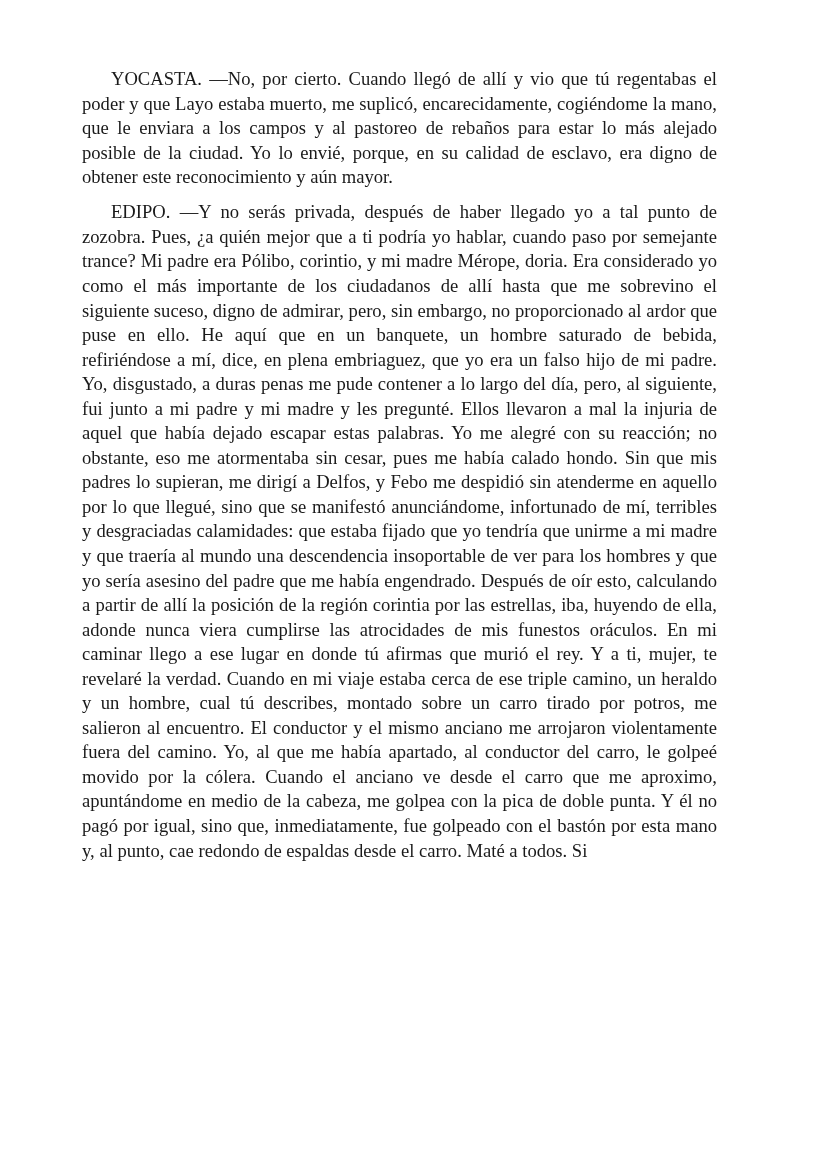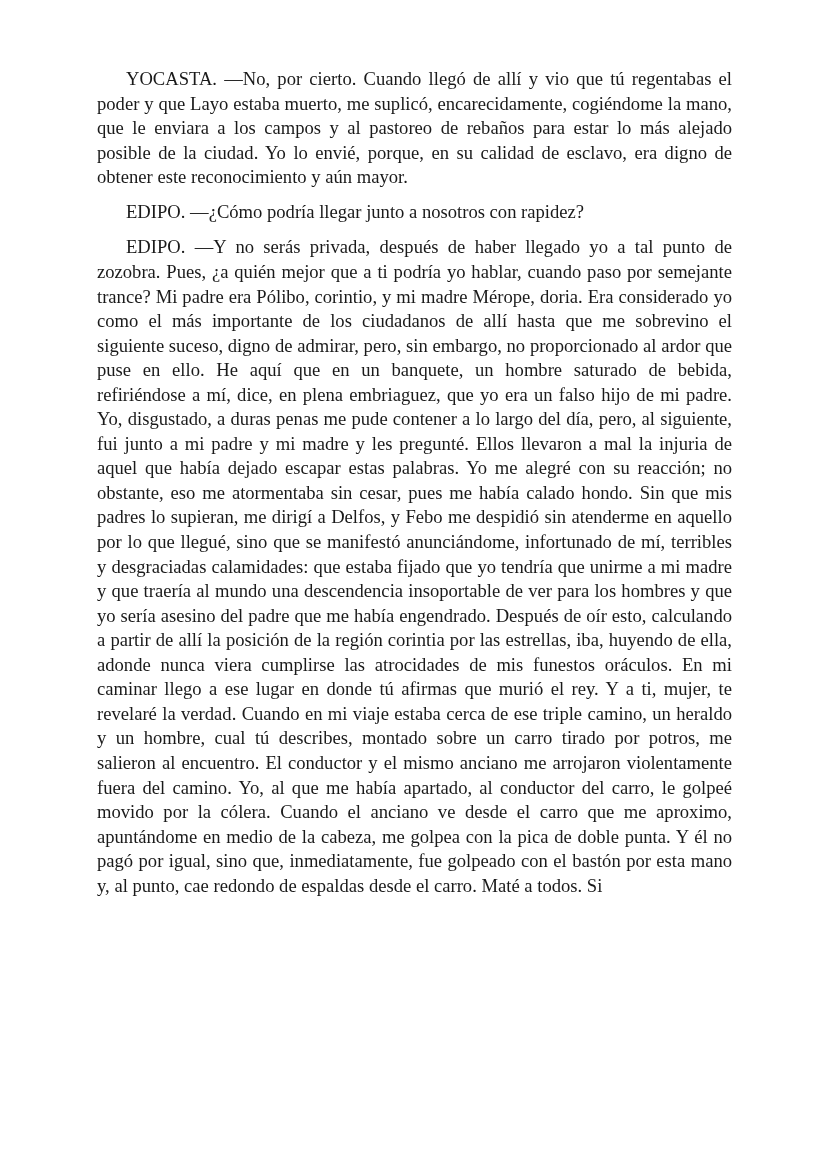--- a/index.html
+++ b/index.html
@@ -8,21 +8,21 @@
     background: #ffffff;
   }
   body {
     width: 828px;
     height: 1171px;
     overflow: hidden;
     position: relative;
   }
   .page {
     position: absolute;
-    left: 97px;
+    left: 82px;
     top: 67px;
     width: 635px;
     font-family: "Liberation Serif", "DejaVu Serif", serif;
     font-size: 18.6px;
     line-height: 24.55px;
     color: #1a1a1a;
   }
   .para {
     margin: 0 0 10.6px 0;
     text-indent: 29px;
@@ -32,19 +32,18 @@
   .speaker {
     letter-spacing: 0;
   }
 </style>
 </head>
 <body>
 
 <div class="page">
   <p class="para"><span class="speaker">YOCASTA.</span> <span>—No, por cierto. Cuando llegó de allí y vio que tú regentabas el poder y que Layo estaba muerto, me suplicó, encarecidamente, cogiéndome la mano, que le enviara a los campos y al pastoreo de rebaños para estar lo más alejado posible de la ciudad. Yo lo envié, porque, en su calidad de esclavo, era digno de obtener este reconocimiento y aún mayor.</span></p>
 
-  <p class="para"><span class="speaker">EDIPO.</span> <span>—¿Cómo podría llegar junto a nosotros con rapidez?</span></p>
 
 
 
 
   <p class="para"><span class="speaker">EDIPO.</span> <span>—Y no serás privada, después de haber llegado yo a tal punto de zozobra. Pues, ¿a quién mejor que a ti podría yo hablar, cuando paso por semejante trance? Mi padre era Pólibo, corintio, y mi madre Mérope, doria. Era considerado yo como el más importante de los ciudadanos de allí hasta que me sobrevino el siguiente suceso, digno de admirar, pero, sin embargo, no proporcionado al ardor que puse en ello. He aquí que en un banquete, un hombre saturado de bebida, refiriéndose a mí, dice, en plena embriaguez, que yo era un falso hijo de mi padre. Yo, disgustado, a duras penas me pude contener a lo largo del día, pero, al siguiente, fui junto a mi padre y mi madre y les pregunté. Ellos llevaron a mal la injuria de aquel que había dejado escapar estas palabras. Yo me alegré con su reacción; no obstante, eso me atormentaba sin cesar, pues me había calado hondo. Sin que mis padres lo supieran, me dirigí a Delfos, y Febo me despidió sin atenderme en aquello por lo que llegué, sino que se manifestó anunciándome, infortunado de mí, terribles y desgraciadas calamidades: que estaba fijado que yo tendría que unirme a mi madre y que traería al mundo una descendencia insoportable de ver para los hombres y que yo sería asesino del padre que me había engendrado. Después de oír esto, calculando a partir de allí la posición de la región corintia por las estrellas, iba, huyendo de ella, adonde nunca viera cumplirse las atrocidades de mis funestos oráculos. En mi caminar llego a ese lugar en donde tú afirmas que murió el rey. Y a ti, mujer, te revelaré la verdad. Cuando en mi viaje estaba cerca de ese triple camino, un heraldo y un hombre, cual tú describes, montado sobre un carro tirado por potros, me salieron al encuentro. El conductor y el mismo anciano me arrojaron violentamente fuera del camino. Yo, al que me había apartado, al conductor del carro, le golpeé movido por la cólera. Cuando el anciano ve desde el carro que me aproximo, apuntándome en medio de la cabeza, me golpea con la pica de doble punta. Y él no pagó por igual, sino que, inmediatamente, fue golpeado con el bastón por esta mano y, al punto, cae redondo de espaldas desde el carro. Maté a todos. Si</span></p>
 </div>
 
 </body></html>

